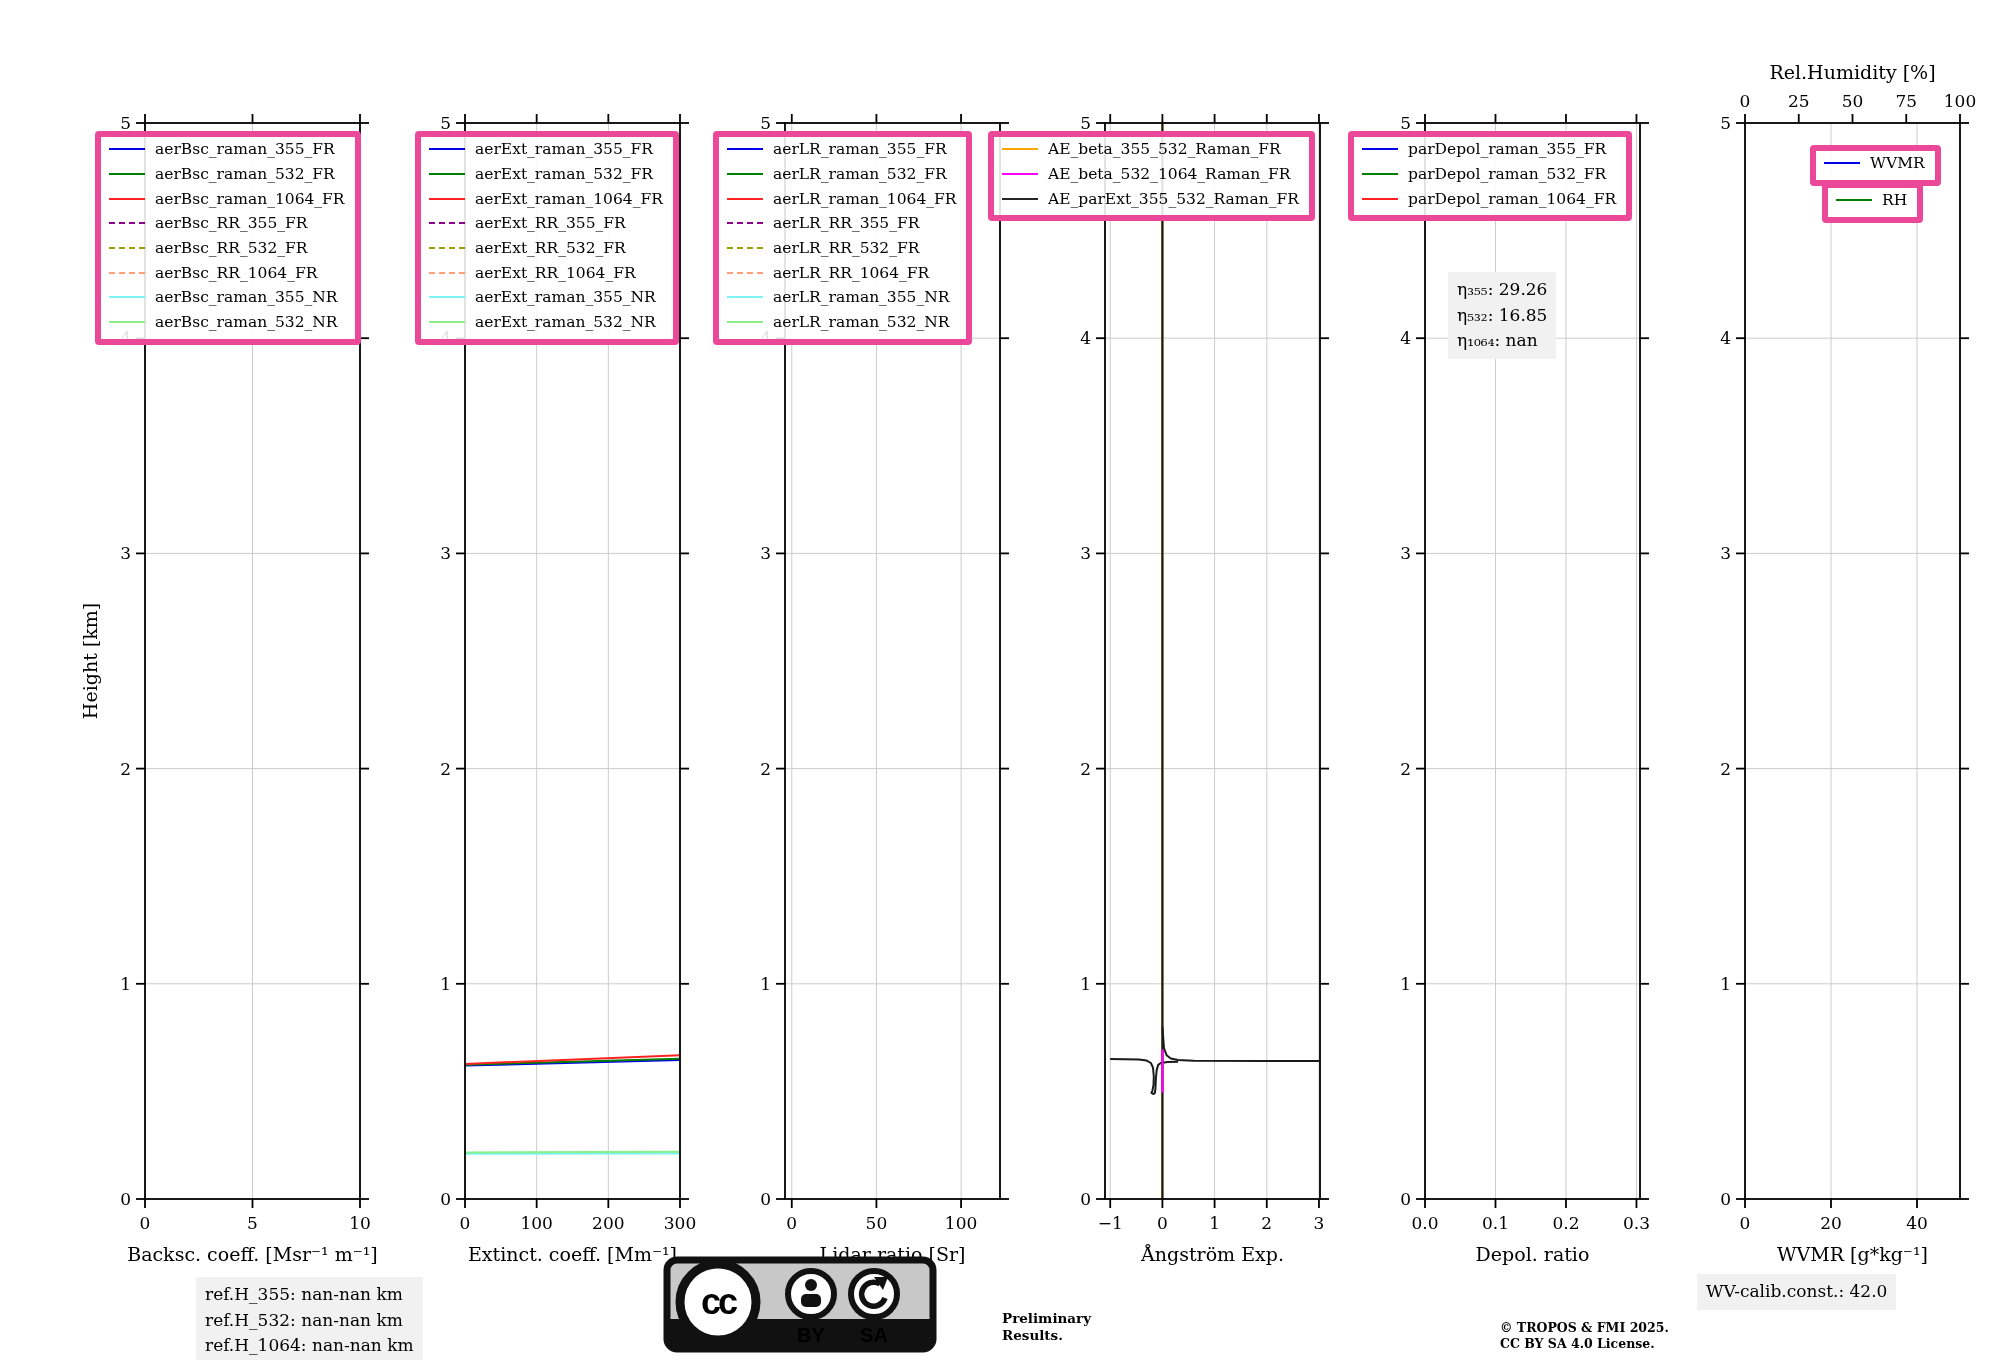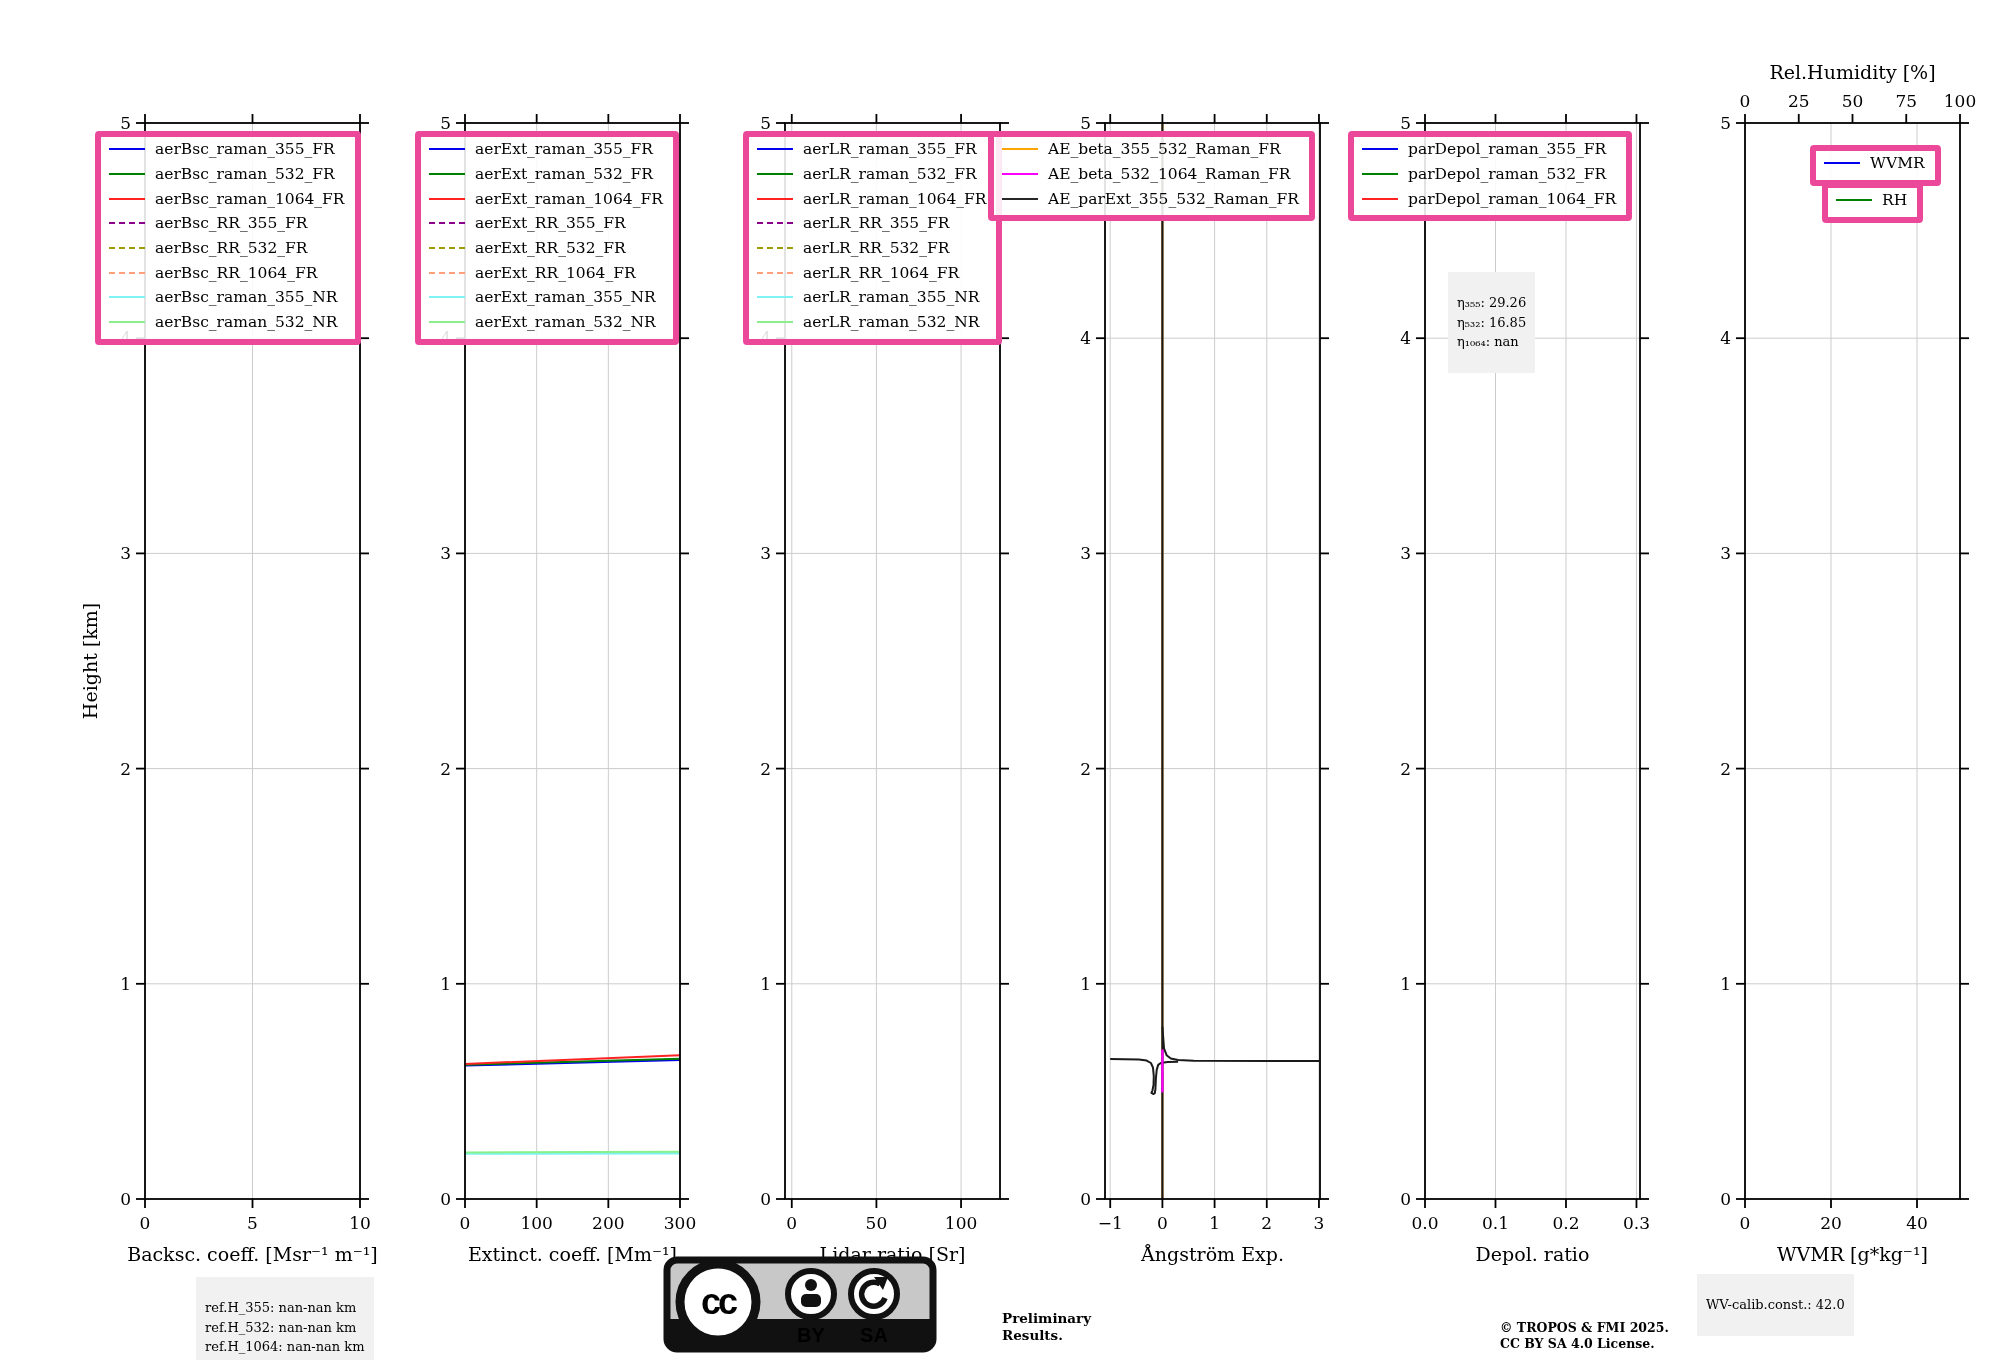--- a/index.html
+++ b/index.html
@@ -6,21 +6,21 @@
 html,body{background:#ffffff}
 .fig{position:relative;width:2000px;height:1360px;background:#fff;font-family:"DejaVu Serif",serif;color:#000;overflow:hidden}
 .title{position:absolute;top:16px;left:0;width:2000px;text-align:center;font-size:21px}
 .ylab{position:absolute;left:90px;top:661px;transform:translate(-50%,-50%) rotate(-90deg);font-size:19px;white-space:nowrap}
 svg.canvas{position:absolute;left:0;top:0}
 svg text{font-family:"DejaVu Serif",serif;fill:#000}
 .legend{position:absolute;background:rgba(255,255,255,0.88);border:6px solid #ec4899;border-radius:4px;padding:0 10px 4px 8px;z-index:3}
 .lrow{display:flex;align-items:center;height:24.7px}
 .lsw{width:36px;height:0;margin-right:10px;flex:0 0 36px}
 .llb{font-size:15.5px;white-space:nowrap}
-.ann{position:absolute;background:#f1f1f1;font-size:13px;line-height:1.5;padding:21px 9px;z-index:2}
+.ann{position:absolute;background:#f1f1f1;font-size:17px;line-height:1.5;padding:5px 9px;z-index:2}
 .prelim{position:absolute;left:1002px;top:1310px;color:#000000;font-weight:bold;font-size:13.5px;line-height:1.25;font-family:"DejaVu Serif",serif}
 .credit{position:absolute;left:1500px;top:1320px;font-weight:bold;font-size:12.5px;line-height:1.3}
 .ccbadge{position:absolute;left:663px;top:1256px}
 .ccbadge text{font-family:"Liberation Sans",sans-serif}
 </style>
 </head>
 <body>
 
 <div class="fig">
 
@@ -353,21 +353,21 @@
         </div>
         <div class="lrow">
           <span class="lsw" style="border-top: 2.4px solid rgb(125, 243, 243);"></span>
           <span class="llb">aerExt_raman_355_NR</span>
         </div>
         <div class="lrow">
           <span class="lsw" style="border-top: 2.4px solid rgb(138, 240, 138);"></span>
           <span class="llb">aerExt_raman_532_NR</span>
         </div>
       </div>
-      <div class="legend" style="left: 743px; top: 131px;">
+      <div class="legend" style="left: 713px; top: 131px;">
         <div class="lrow">
           <span class="lsw" style="border-top: 2.4px solid rgb(0, 0, 238);"></span>
           <span class="llb">aerLR_raman_355_FR</span>
         </div>
         <div class="lrow">
           <span class="lsw" style="border-top: 2.4px solid rgb(0, 128, 0);"></span>
           <span class="llb">aerLR_raman_532_FR</span>
         </div>
         <div class="lrow">
           <span class="lsw" style="border-top: 2.4px solid rgb(255, 34, 34);"></span>

